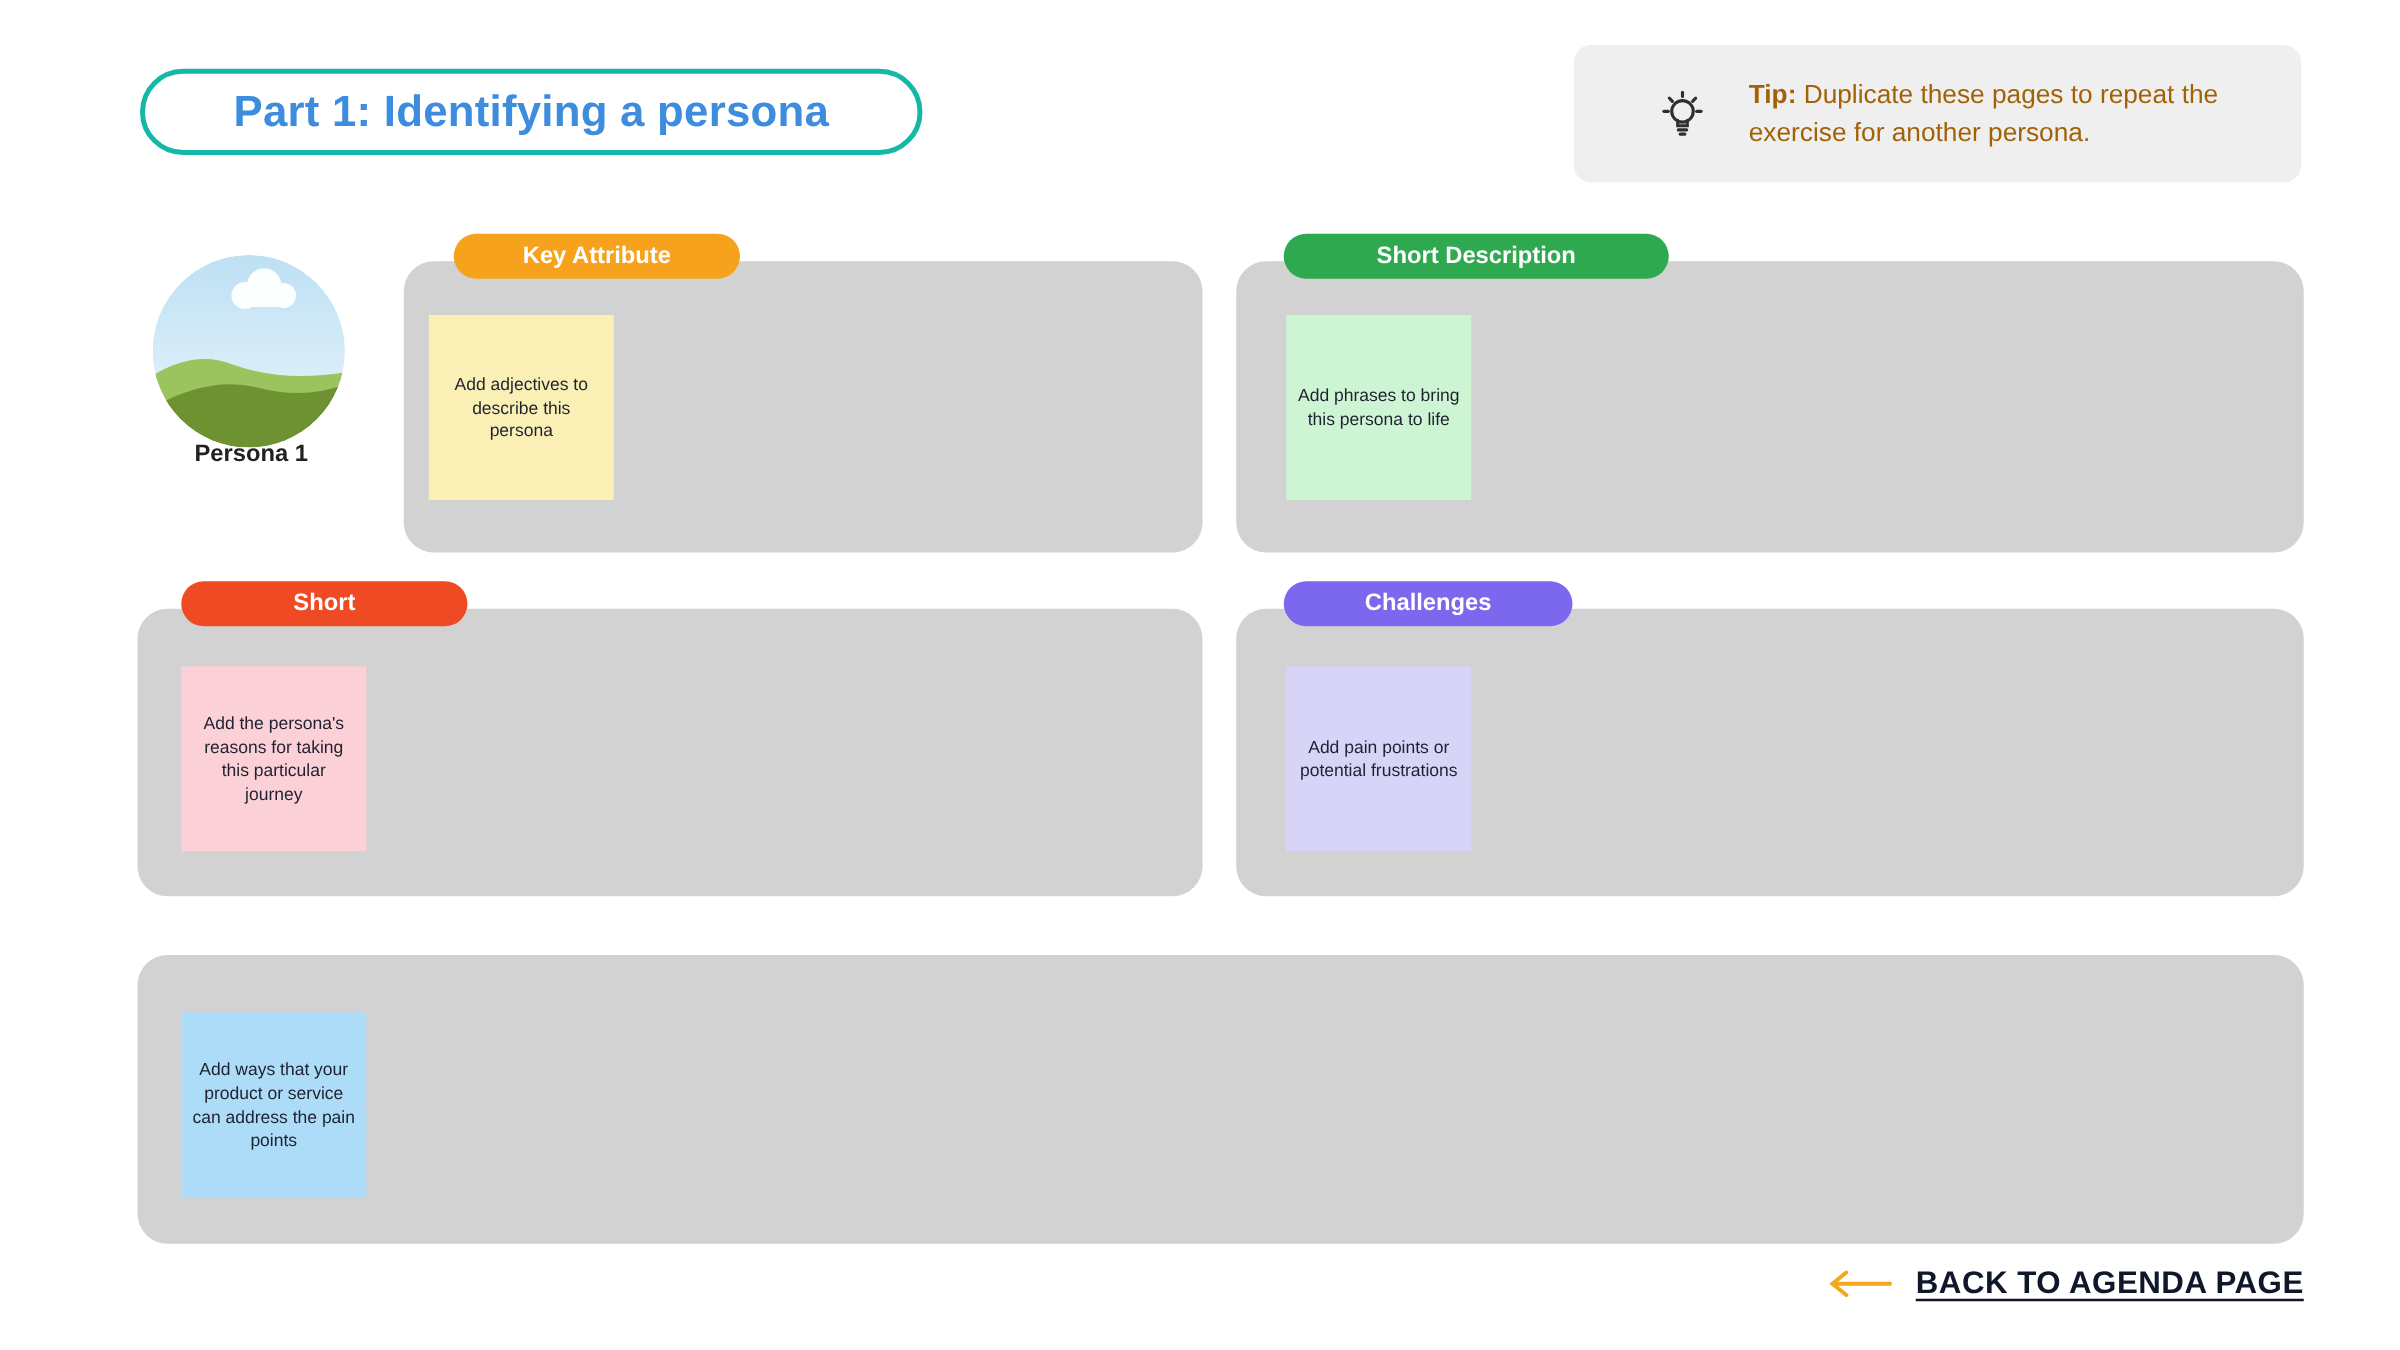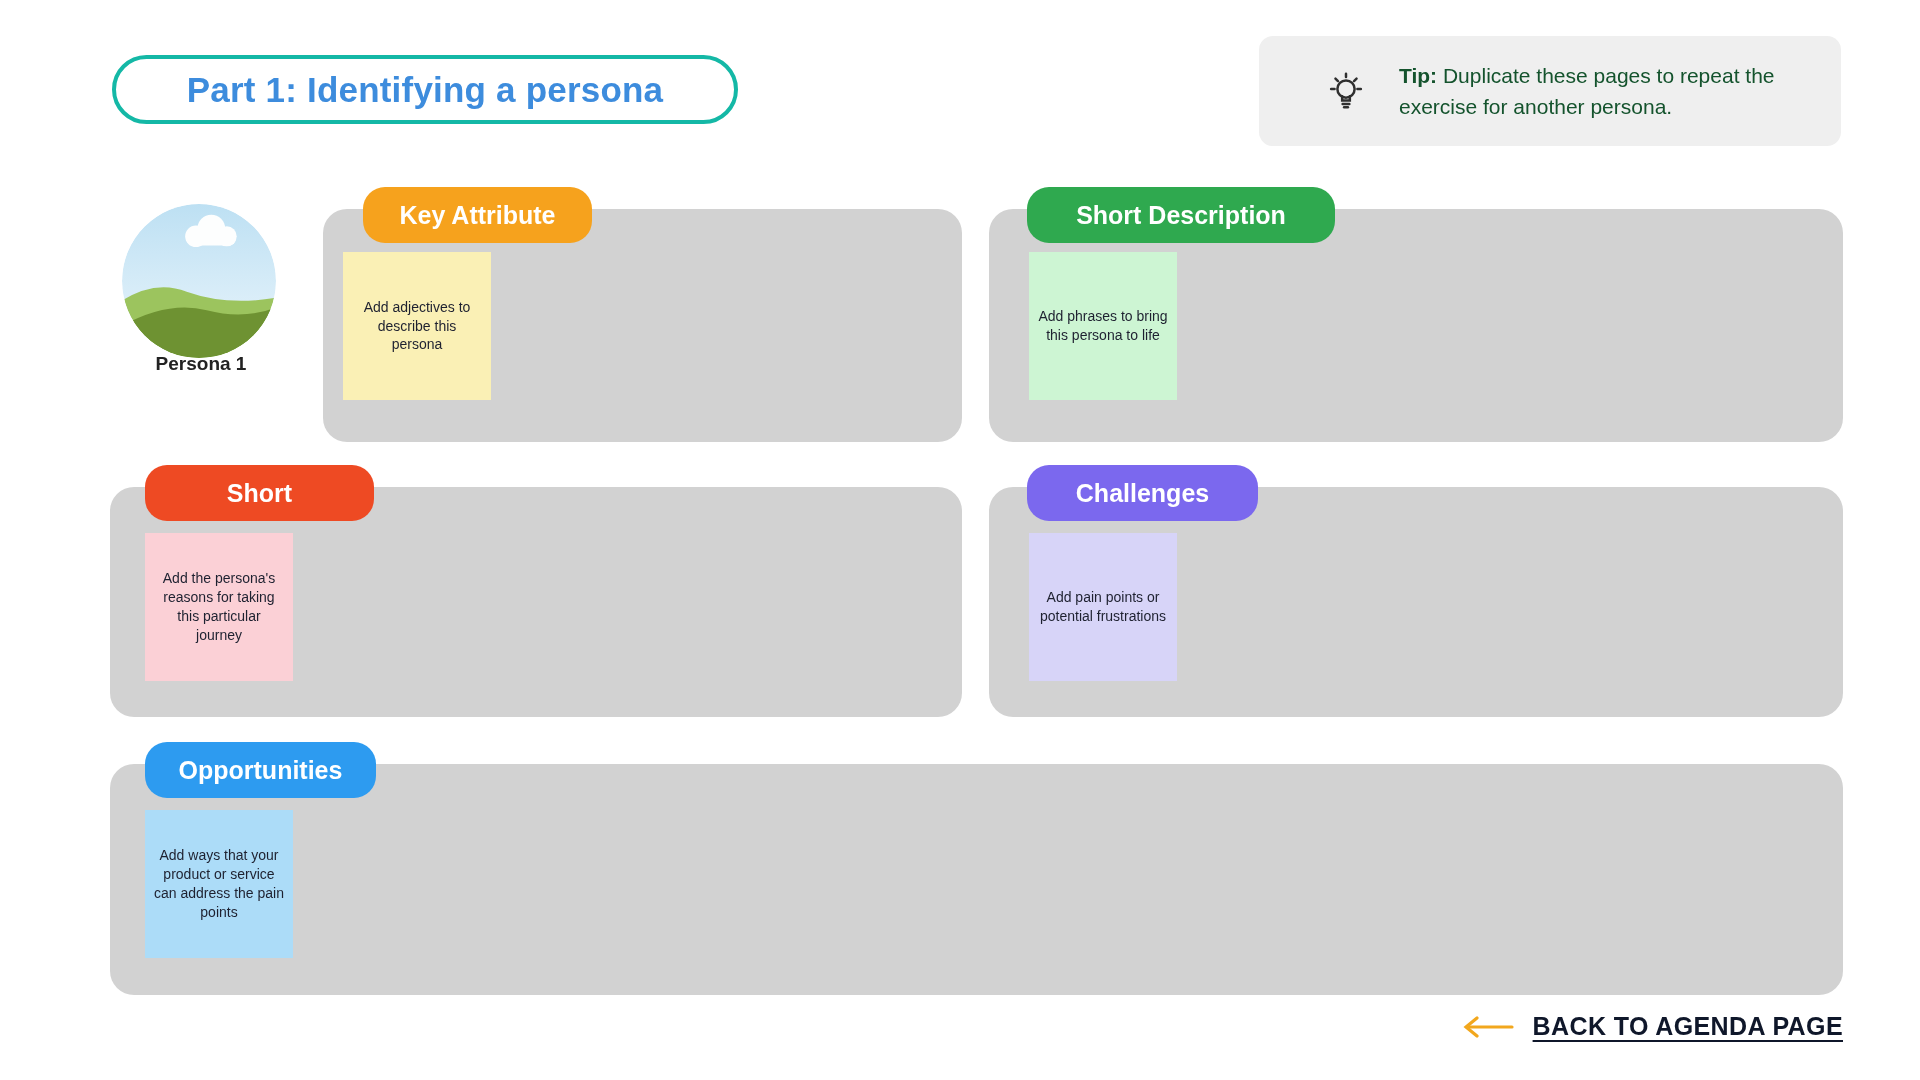--- a/index.html
+++ b/index.html
@@ -10,41 +10,41 @@
   
   .title-pill { position: absolute; left: 112px; top: 55px; width: 626px; height: 69px;
     border: 4px solid #14b8a6; border-radius: 45px; display: flex; align-items: center;
     justify-content: center; background: #ffffff; }
   .title-pill span { color: #3D8CDD; font-size: 35px; font-weight: 700; letter-spacing: 0.2px; }
 
   
   .tip-box { position: absolute; left: 1259px; top: 36px; width: 582px; height: 110px;
     background: #EFEFEF; border-radius: 14px; display: flex; align-items: center; }
   .tip-icon { margin-left: 64px; flex: 0 0 auto; display: flex; }
-  .tip-text { margin-left: 30px; margin-right: 30px; font-size: 21px; line-height: 31px; color: #14532d; }
+  .tip-text { margin-left: 30px; margin-right: 30px; font-size: 21px; line-height: 31px; color: #a16207; }
   .tip-text b { font-weight: 700; }
 
   
   .avatar-wrap { position: absolute; left: 122px; top: 204px; width: 154px; height: 154px;
     border-radius: 50%; overflow: hidden; }
   .persona-block { position: absolute; left: 76px; top: 353px; width: 250px; text-align: center; color: #222222; }
   .persona-name { font-size: 19px; font-weight: 700; margin-bottom: 3px; }
   .persona-caption { font-size: 19px; line-height: 1.28; }
 
   
   .panel { position: absolute; background: #D2D2D2; border-radius: 24px; }
   .panel.key-attribute   { left: 323px;  top: 209px; width: 639px;  height: 233px; }
   .panel.short-description{ left: 989px; top: 209px; width: 854px;  height: 233px; }
   .panel.needs           { left: 110px;  top: 487px; width: 852px;  height: 230px; }
   .panel.challenges      { left: 989px;  top: 487px; width: 854px;  height: 230px; }
   .panel.opportunities   { left: 110px;  top: 764px; width: 1733px; height: 231px; }
 
   
-  .pill { position: absolute; height: 56px; border-radius: 22px; display: flex;
-    align-items: center; justify-content: center; color: #ffffff; font-size: 25px; font-weight: 700; }
+  .pill { position: absolute; height: 36px; border-radius: 22px; display: flex;
+    align-items: center; justify-content: center; color: #ffffff; font-size: 19px; font-weight: 700; }
   .pill.key-attribute    { left: 363px;  top: 187px; width: 229px; background: #F6A21D; }
   .pill.short-description{ left: 1027px; top: 187px; width: 308px; background: #2FA94F; }
   .pill.needs            { left: 145px;  top: 465px; width: 229px; background: #EE4A23; }
   .pill.challenges       { left: 1027px; top: 465px; width: 231px; background: #7B68EE; }
   .pill.opportunities    { left: 145px;  top: 742px; width: 231px; background: #2D9BF0; }
 
   
   .note { position: absolute; width: 148px; height: 148px; display: flex; align-items: center;
     justify-content: center; text-align: center; padding: 8px; font-size: 14px; line-height: 1.35;
     color: #1E2130; }
@@ -127,23 +127,20 @@
   </div>
   <div class="pill short-description">
     <span>Short Description</span>
   </div>
   <div class="pill needs">
     <span>Short</span>
   </div>
   <div class="pill challenges">
     <span>Challenges</span>
   </div>
-  <div class="pill opportunities">
-    <span>Opportunities</span>
-  </div>
 
   <div class="note key-attribute">Add adjectives to describe this persona</div>
   <div class="note short-description">Add phrases to bring this persona to life</div>
   <div class="note needs">Add the persona's reasons for taking this particular journey</div>
   <div class="note challenges">Add pain points or potential frustrations</div>
   <div class="note opportunities">Add ways that your product or service can address the pain points</div>
 
   <div class="back-link">
     <svg width="54" height="24" viewBox="0 0 54 24" aria-hidden="true">
       <g stroke="#F2A71D" stroke-width="3.2" stroke-linecap="round" fill="none">

